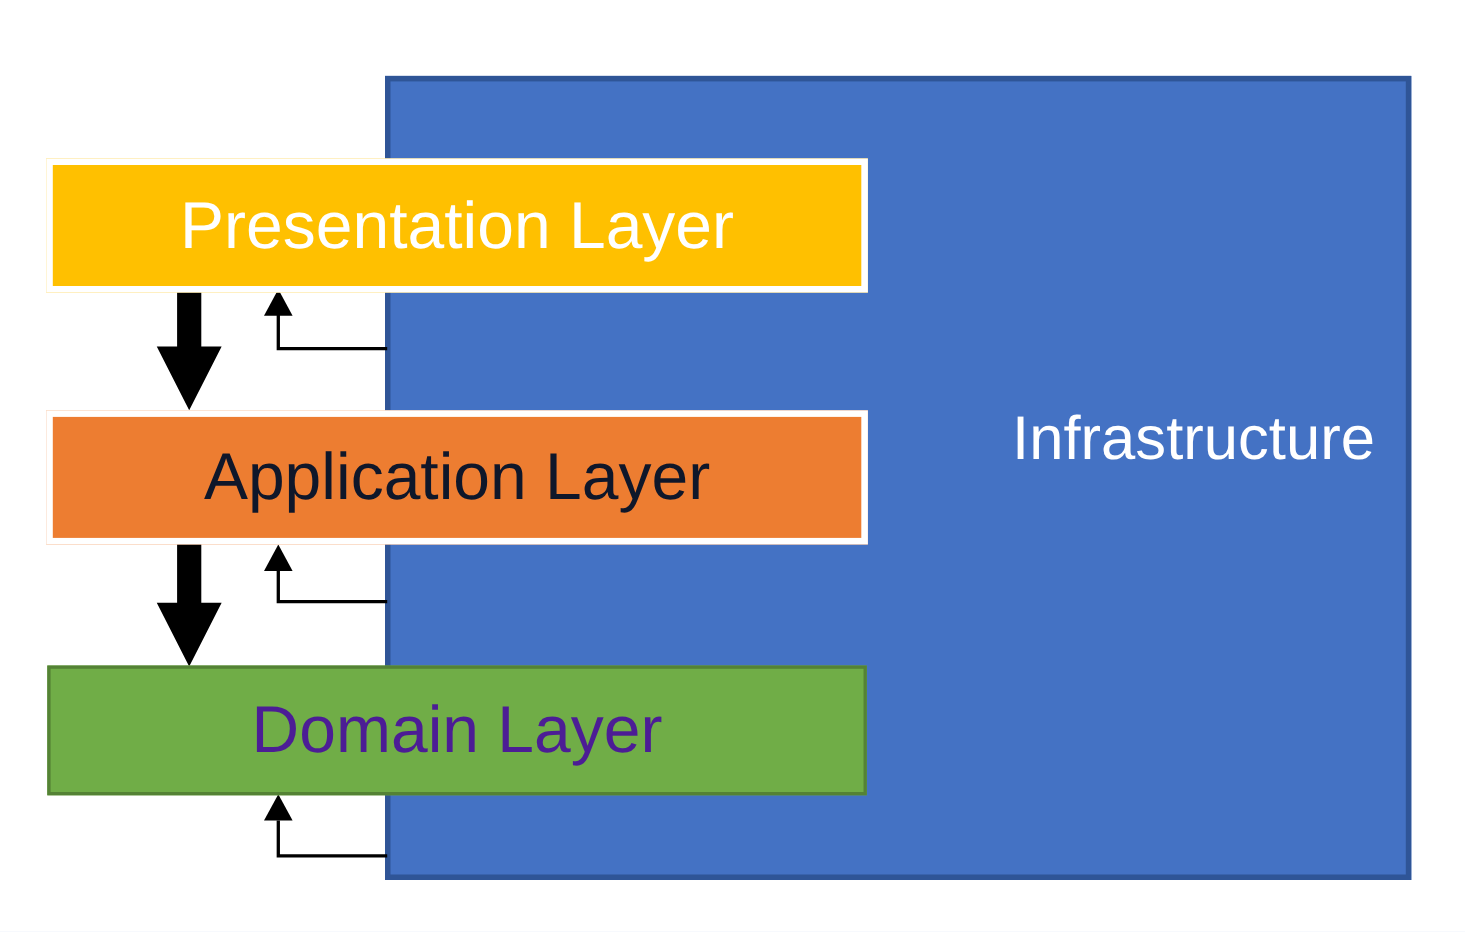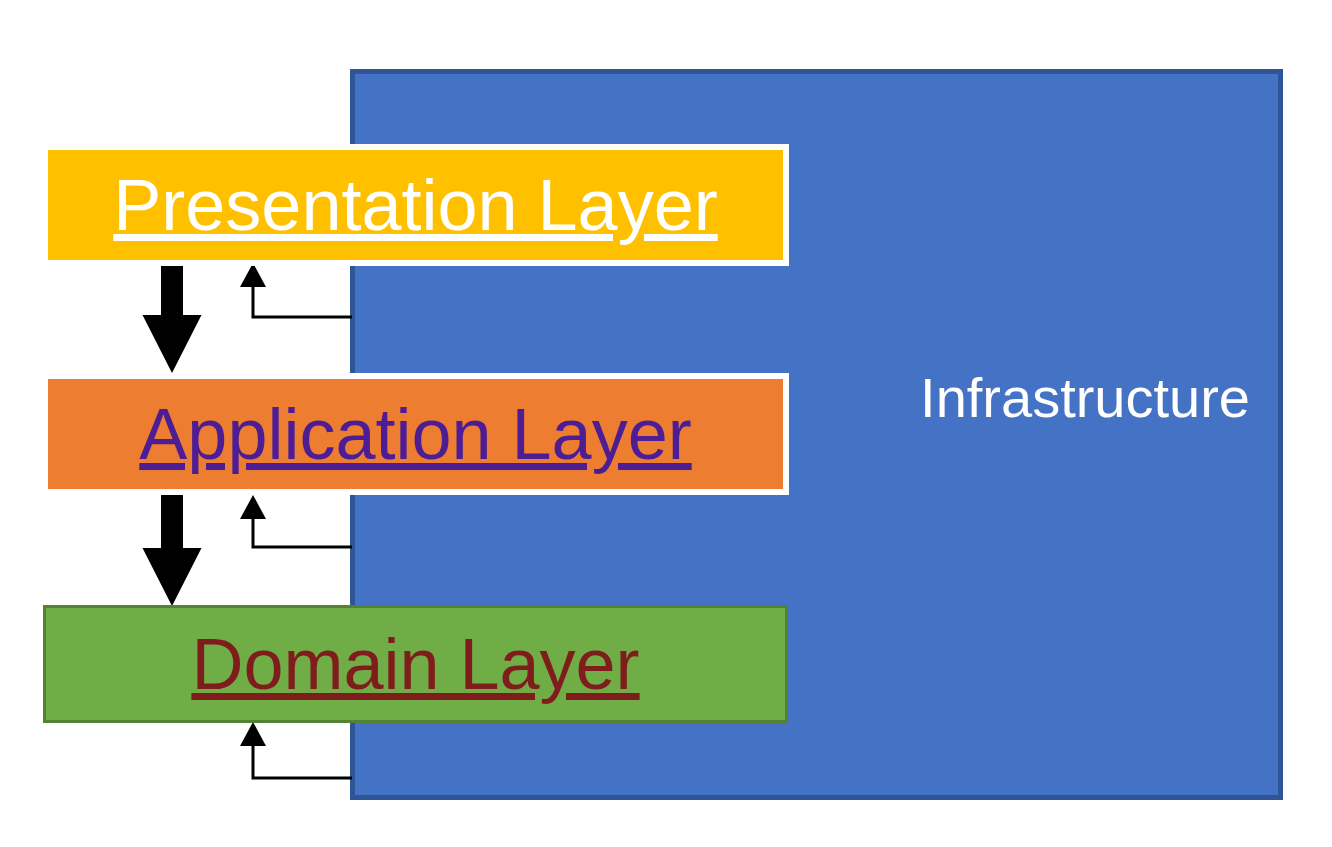--- a/index.html
+++ b/index.html
@@ -54,24 +54,23 @@
   #presentation-bar { top: 144px; }
   #application-bar  { top: 373px; }
   #domain-bar {
     left: 43px;
     top: 605px;
     width: 745px;
     height: 118px;
     border-width: 3px;
   }
   .layer-label {
-    font-size: 72px;
+    font-size: 60px;
     line-height: 1;
     white-space: nowrap;
-    text-decoration: underline;
   }
 
   
   #arrows-svg {
     left: 0;
     top: 0;
     width: 1332px;
     height: 847px;
     z-index: 2;
     pointer-events: none;
@@ -103,20 +102,20 @@
 
     <polyline class="elbow-line" points="352,778 253,778 253,746" style="stroke: rgb(0, 0, 0);"></polyline>
     <polygon points="253,722 240,746 266,746" style="fill: rgb(0, 0, 0);"></polygon>
   </svg>
 
   <div id="presentation-bar" class="abs layer-bar" style="background-color: rgb(255, 192, 0); border-color: rgb(255, 255, 255);">
     <span class="layer-label" style="color: rgb(255, 255, 255);">Presentation Layer</span>
   </div>
 
   <div id="application-bar" class="abs layer-bar" style="background-color: rgb(237, 125, 49); border-color: rgb(255, 255, 255);">
-    <span class="layer-label" style="color: #4c1d95;">Application Layer</span>
+    <span class="layer-label" style="color: #0f172a;">Application Layer</span>
   </div>
 
   <div id="domain-bar" class="abs layer-bar" style="background-color: rgb(112, 173, 71); border-color: rgb(84, 130, 53);">
-    <span class="layer-label" style="color: #7f1d1d;">Domain Layer</span>
+    <span class="layer-label" style="color: #4c1d95;">Domain Layer</span>
   </div>
 
 </div>
 
 </body></html>

